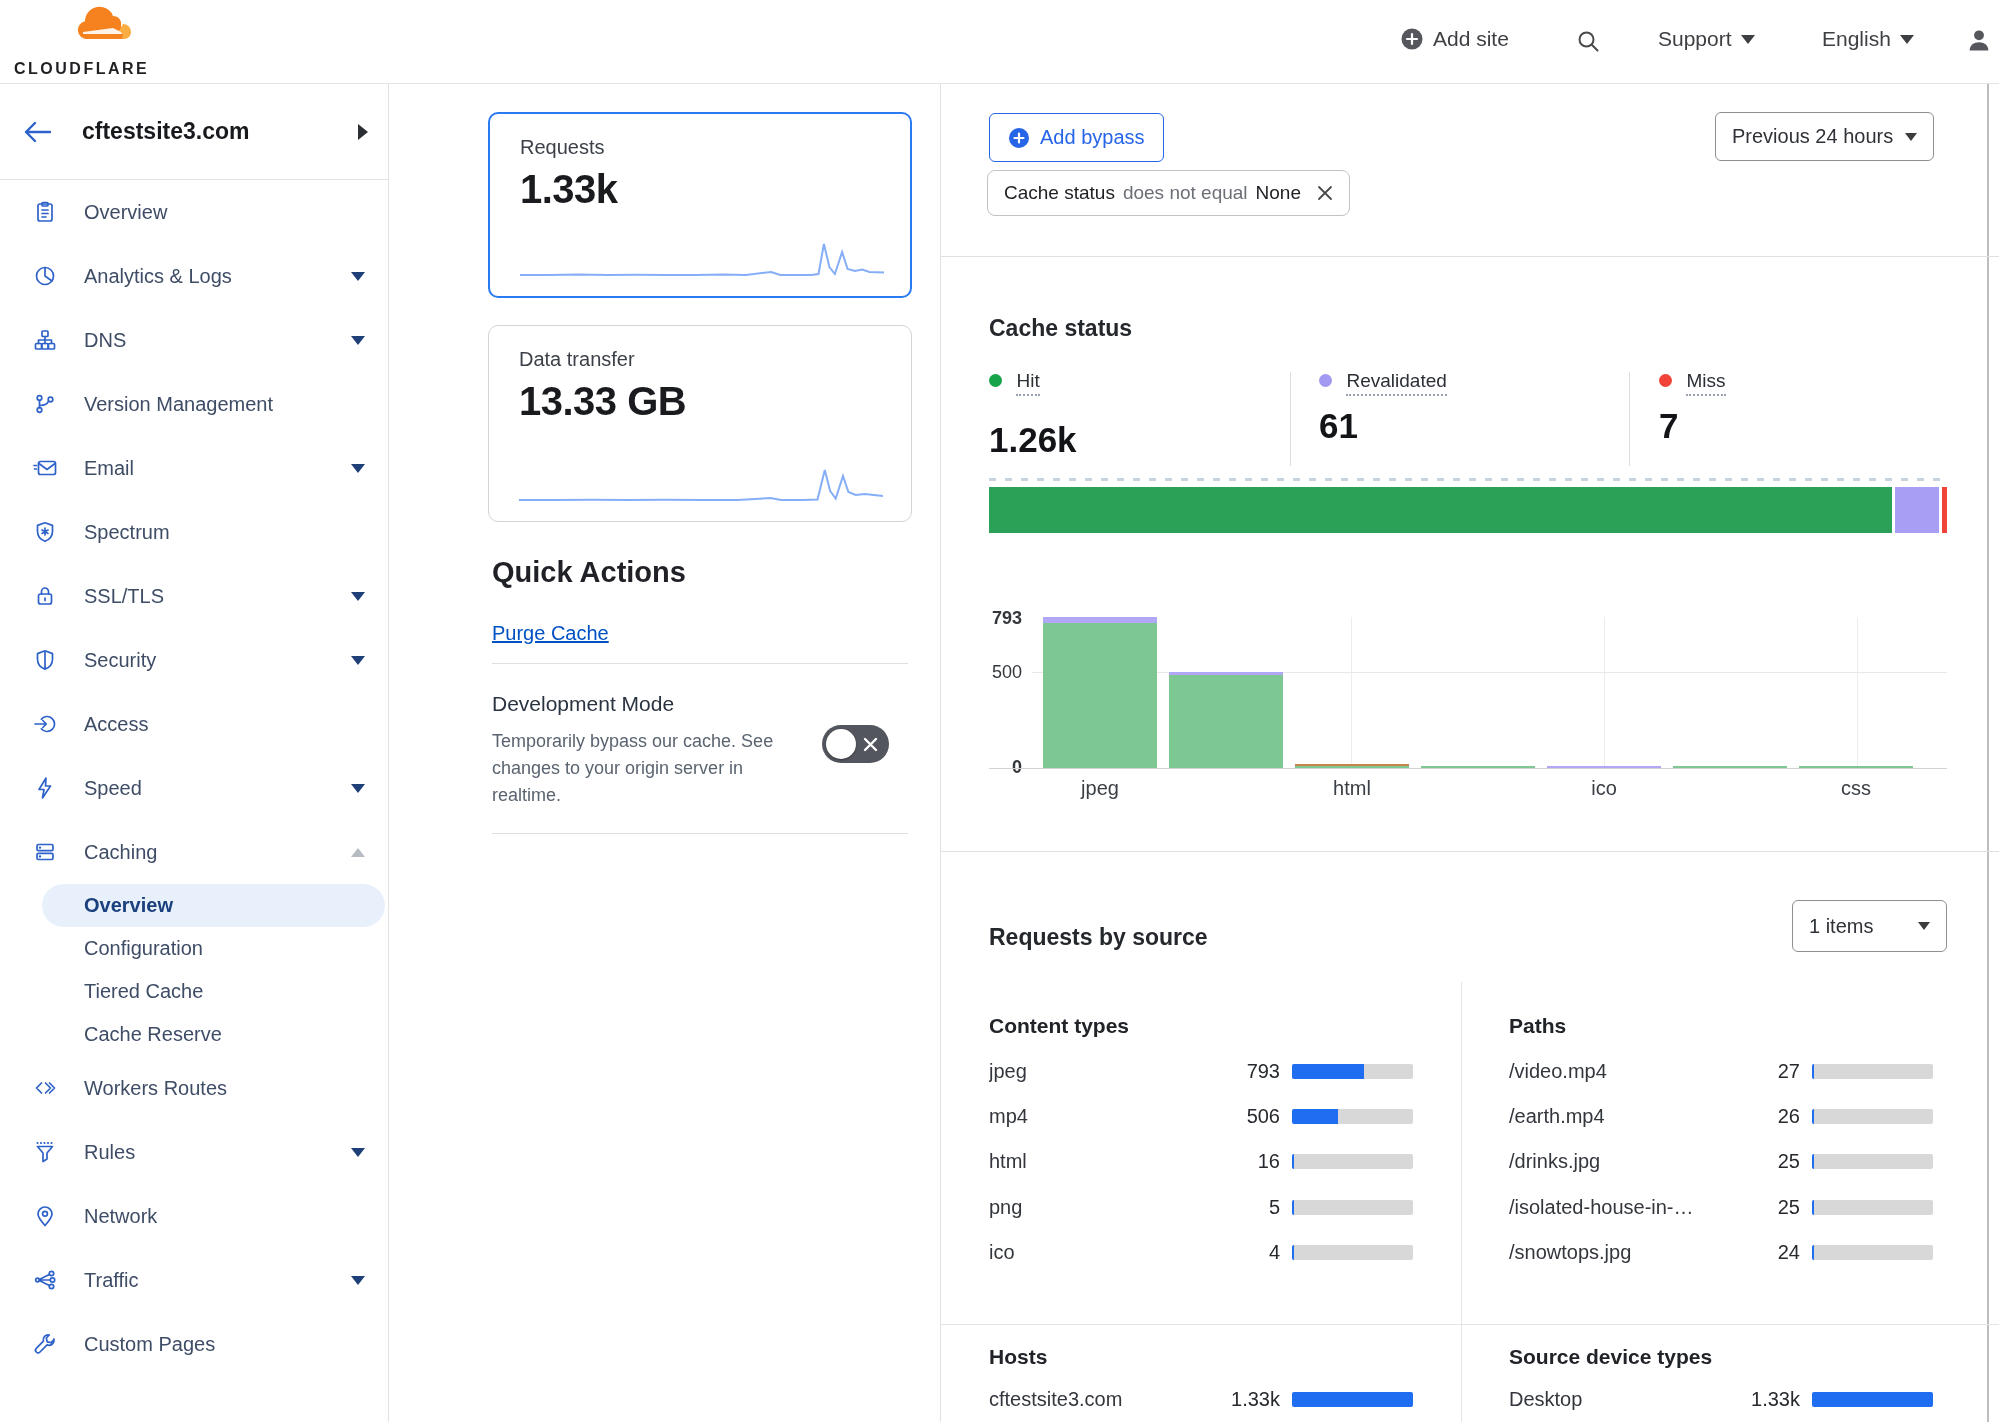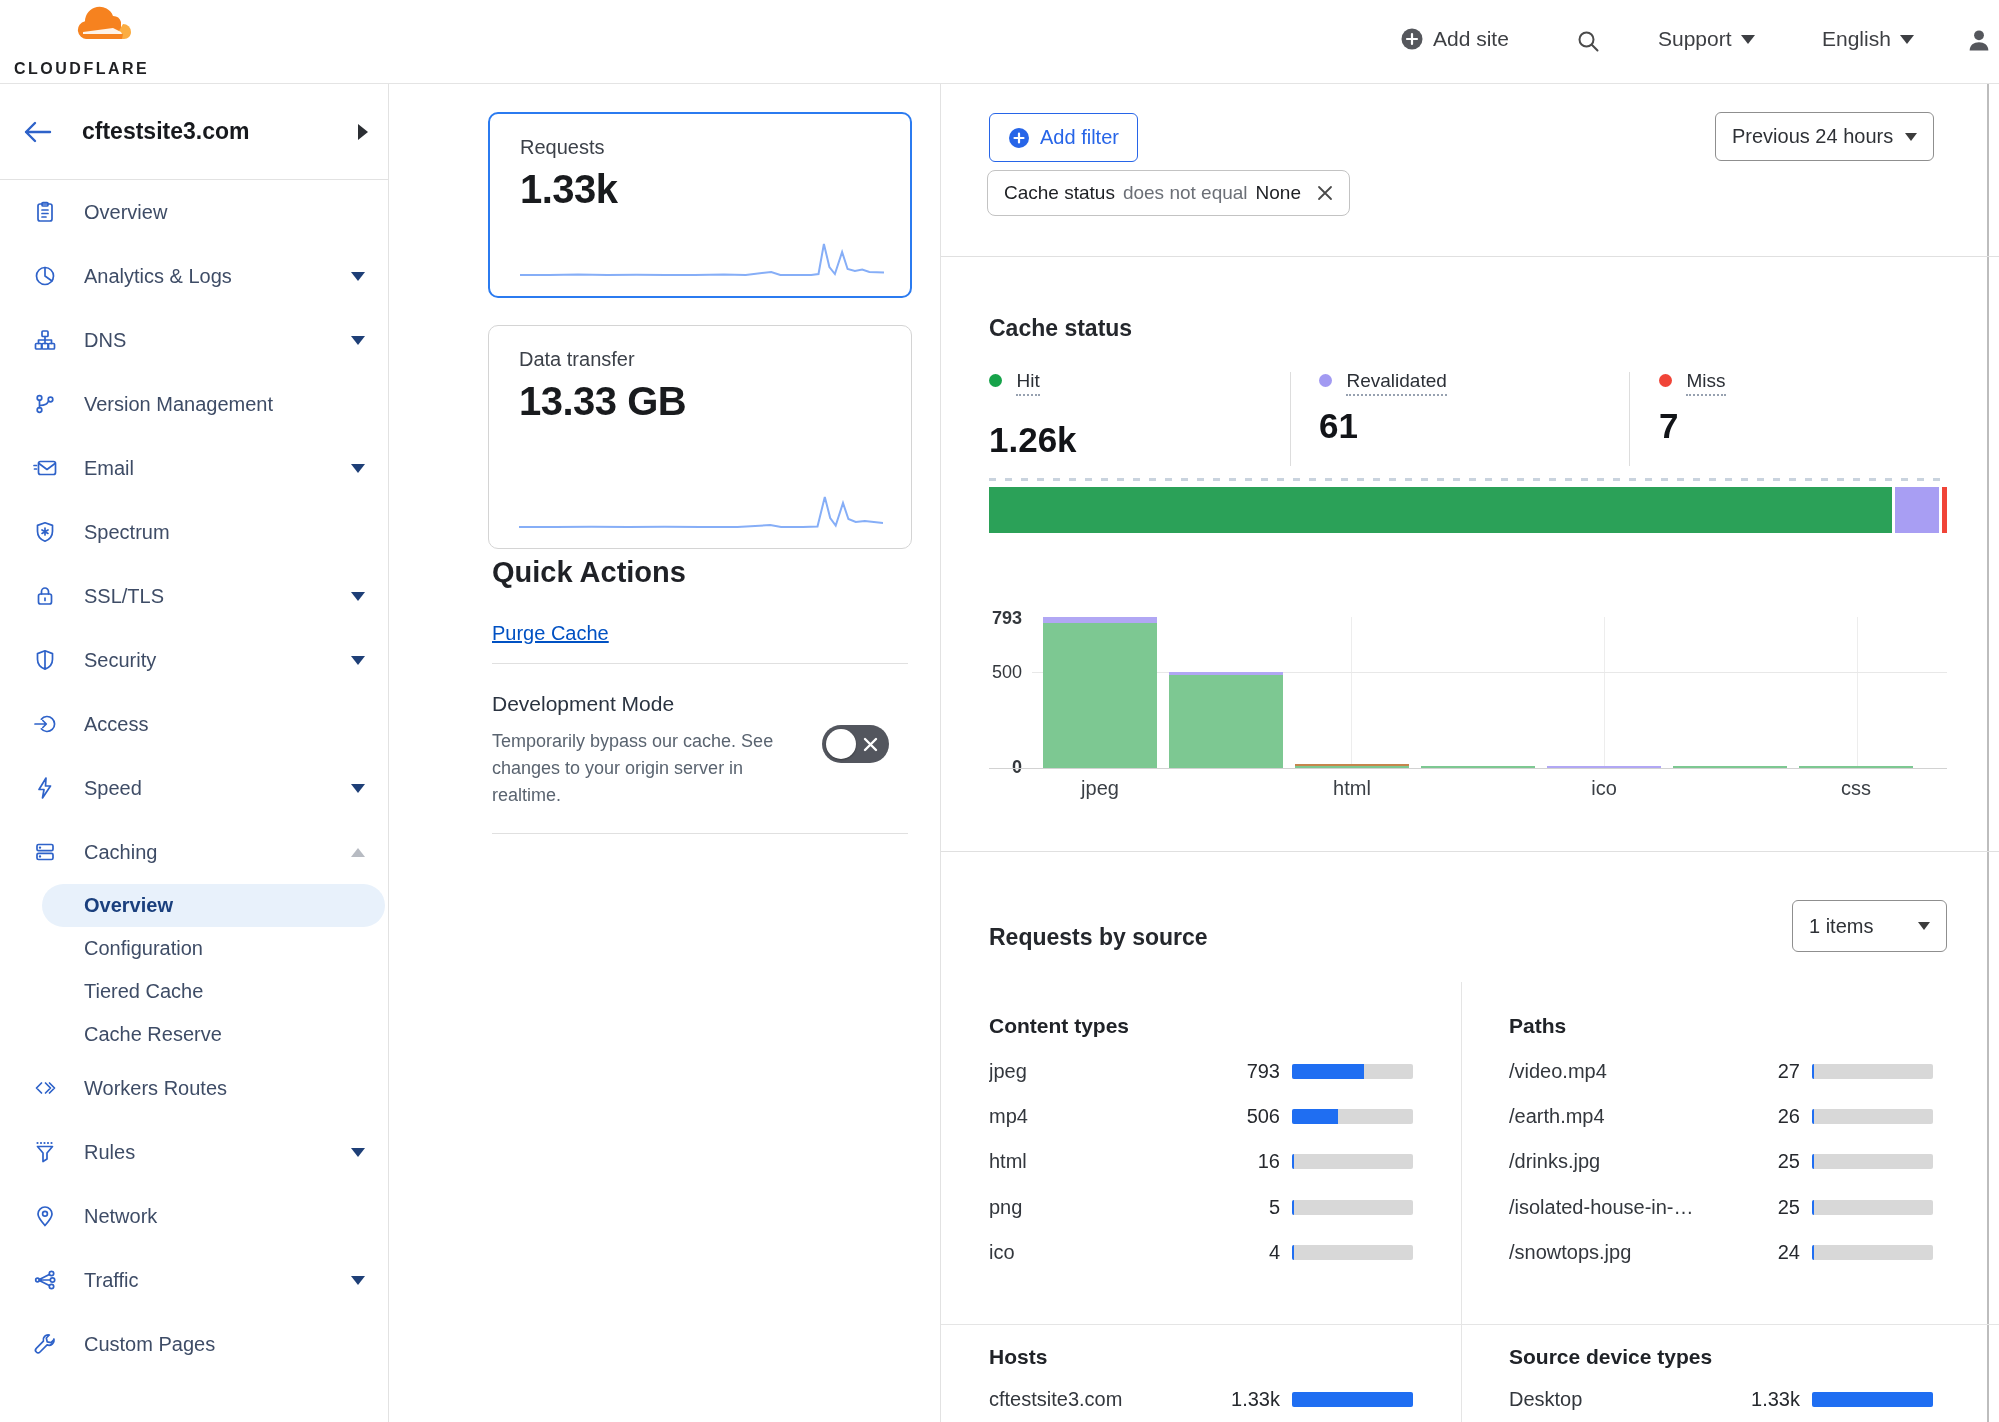--- a/index.html
+++ b/index.html
@@ -311,21 +311,21 @@
   <div class="abs mid-border"></div>
 
   <div class="abs card sel" style="top:112px; height:186px;">
     <div class="card-label">Requests</div>
     <div class="card-value">1.33k</div>
     <svg class="spark" viewBox="0 0 364 46" preserveAspectRatio="none">
         <path d="M0.0,39 L29.1,39 L58.2,38.6 L87.4,39 L116.5,38.8 L145.6,39 L174.7,39 L203.8,38.4 L225.7,39 L251.2,36 L260.3,39 L276.6,39 L291.2,39 L298.5,38 L303.9,8 L309.4,31 L314.9,38 L322.1,16 L327.6,33 L334.9,35 L342.2,33.5 L349.4,36 L364.0,36.5" fill="none" stroke="#86aef7" stroke-width="2" vector-effect="non-scaling-stroke"></path>
       </svg>
   </div>
 
-  <div class="abs card plain" style="top:325px; height:224px;">
+  <div class="abs card plain" style="top:325px; height:197px;">
     <div class="card-label">Data transfer</div>
     <div class="card-value">13.33 GB</div>
     <svg class="spark" viewBox="0 0 364 46" preserveAspectRatio="none">
         <path d="M0.0,39 L36.4,39 L72.8,38.7 L109.2,39 L145.6,38.8 L182.0,39 L218.4,39 L251.2,37 L262.1,39 L283.9,39 L298.5,38.5 L305.8,9 L311.2,30 L316.7,37.5 L324.0,15 L329.4,31 L336.7,34 L345.8,33 L364.0,35" fill="none" stroke="#86aef7" stroke-width="2" vector-effect="non-scaling-stroke"></path>
       </svg>
   </div>
 
   <div class="abs h2" style="left:492px; top:556px;">Quick Actions</div>
   <div class="abs link" style="left:492px; top:622px;">Purge Cache</div>
   <div class="abs divider" style="left:492px; top:663px; width:416px;"></div>
@@ -338,21 +338,21 @@
       <path d="M2 2l11 11M13 2L2 13" stroke="#fff" stroke-width="2.4" stroke-linecap="round"></path>
     </svg>
   </div>
   <div class="abs divider" style="left:492px; top:833px; width:416px;"></div>
 
   <div class="abs btn-blue" style="left:989px; top:113px;">
     <svg width="22" height="22" viewBox="0 0 22 22">
       <circle cx="11" cy="11" r="10" fill="#2765e8"></circle>
       <path d="M11 6.5v9M6.5 11h9" stroke="#fff" stroke-width="2.2" stroke-linecap="round"></path>
     </svg>
-    <span>Add filter</span>
+    <span>Add bypass</span>
   </div>
 
   <div class="abs chip" style="left:987px; top:170px;">
     <span class="strong">Cache status</span>
     <span class="dim">does not equal</span>
     <span class="strong">None</span>
     <svg width="20" height="20" viewBox="0 0 20 20" style="margin-left:6px; cursor:pointer;">
       <path d="M4 4l12 12M16 4L4 16" stroke="#4a4a4a" stroke-width="1.8" stroke-linecap="round"></path>
     </svg>
   </div>

